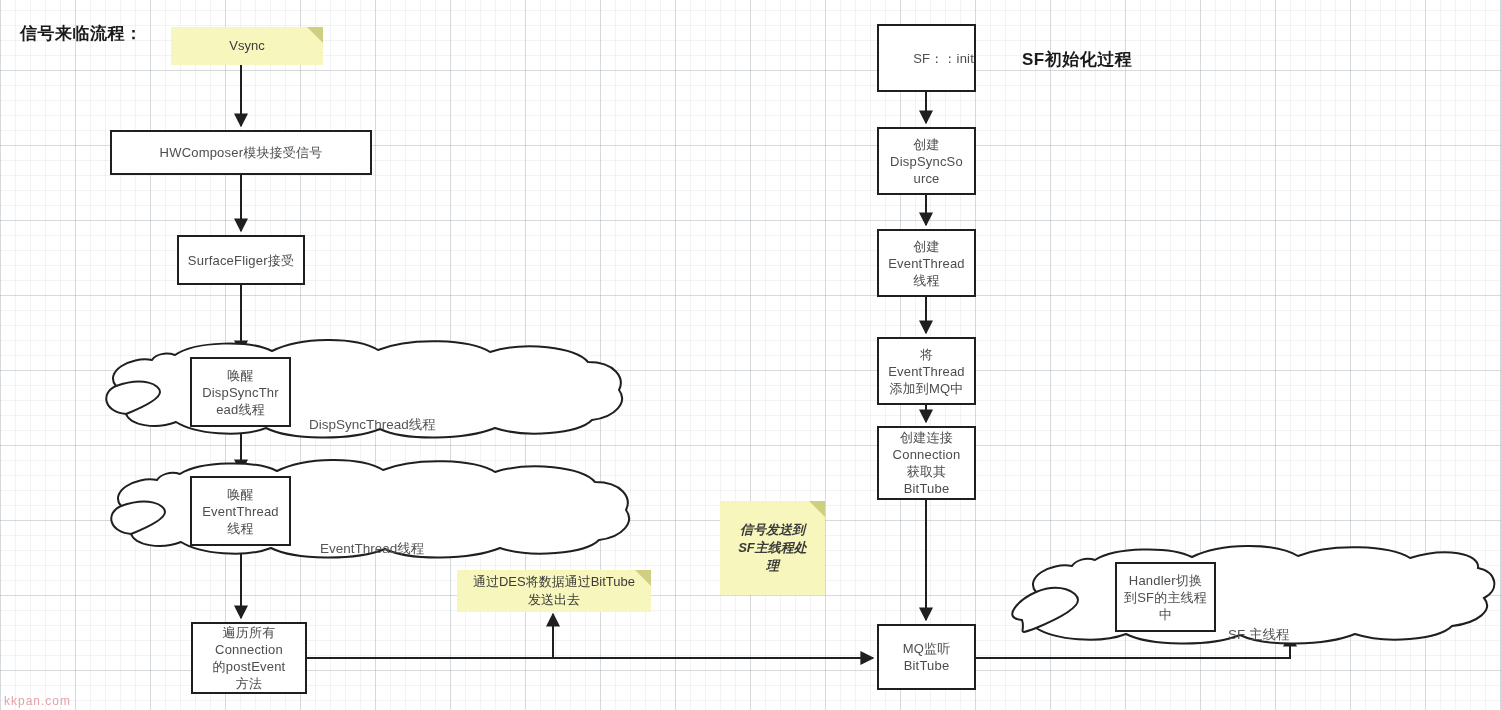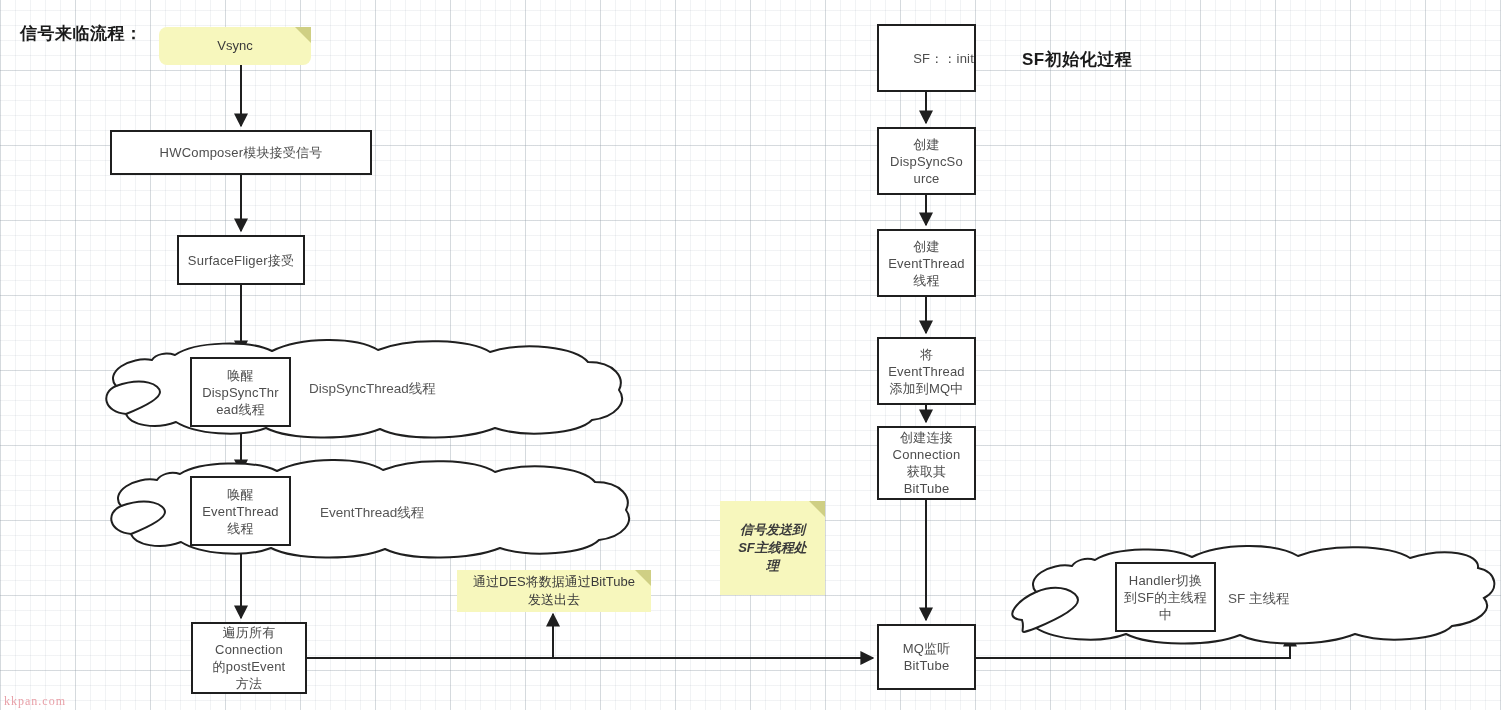--- a/index.html
+++ b/index.html
@@ -82,25 +82,26 @@
     color: #1a1a1a;
     font-size: 17px;
     letter-spacing: 0.5px;
     white-space: nowrap;
   }
   .cloud-label {
     position: absolute;
     color: #555555;
     font-size: 13.5px;
     white-space: nowrap;
+    margin-top: 36px;
   }
   .watermark {
     position: absolute;
     color: #e8a0a8;
-    font-family: Liberation Serif, serif;
+    font-family: Liberation Sans, sans-serif;
     font-size: 12px;
     letter-spacing: 1px;
     white-space: nowrap;
   }
 </style>
 </head>
 <body>
 
 <div id="canvas"></div>
 
@@ -185,21 +186,21 @@
            C 1015 636, 1026 631, 1022 620
            C 1000 618, 1020 599, 1036 592
            C 1024 578, 1050 562, 1072 566
            C 1076 560, 1086 557, 1095 560 Z"></path>
   <path fill="none" stroke="#1f1f1f" stroke-width="2" d="M 1036 628 C 1060 618, 1078 608, 1078 600 C 1078 592, 1060 582, 1036 592"></path>
 </svg>
 
 <div id="nodes-root">
     <div class="title" style="left: 20px; top: 22px;">信号来临流程：</div>
     <div class="title" style="left: 1022px; top: 48px;">SF初始化过程</div>
-    <div class="note" style="left: 159px; top: 27px; width: 152px; height: 38px; background: rgb(247, 247, 189); position: absolute; border-radius: 8px;"><span>Vsync</span><span class="fold"></span></div>
+    <div class="note" style="left: 171px; top: 27px; width: 152px; height: 38px; background: rgb(247, 247, 189); position: absolute;"><span>Vsync</span><span class="fold"></span></div>
     <div class="note" style="left: 457px; top: 570px; width: 194px; height: 42px; background: rgb(247, 247, 189); position: absolute;"><span>通过DES将数据通过BitTube
 发送出去</span><span class="fold"></span></div>
     <div class="note bold" style="left: 720px; top: 501px; width: 105px; height: 94px; background: rgb(247, 247, 189); position: absolute;"><span>信号发送到
 SF主线程处
 理</span><span class="fold"></span></div>
     <div class="node" style="left: 110px; top: 130px; width: 262px; height: 45px;"><span>HWComposer模块接受信号</span></div>
     <div class="node" style="left: 177px; top: 235px; width: 128px; height: 50px;"><span>SurfaceFliger接受</span></div>
     <div class="node" style="left: 190px; top: 357px; width: 101px; height: 70px;"><span>唤醒
 DispSyncThr
 ead线程</span></div>

